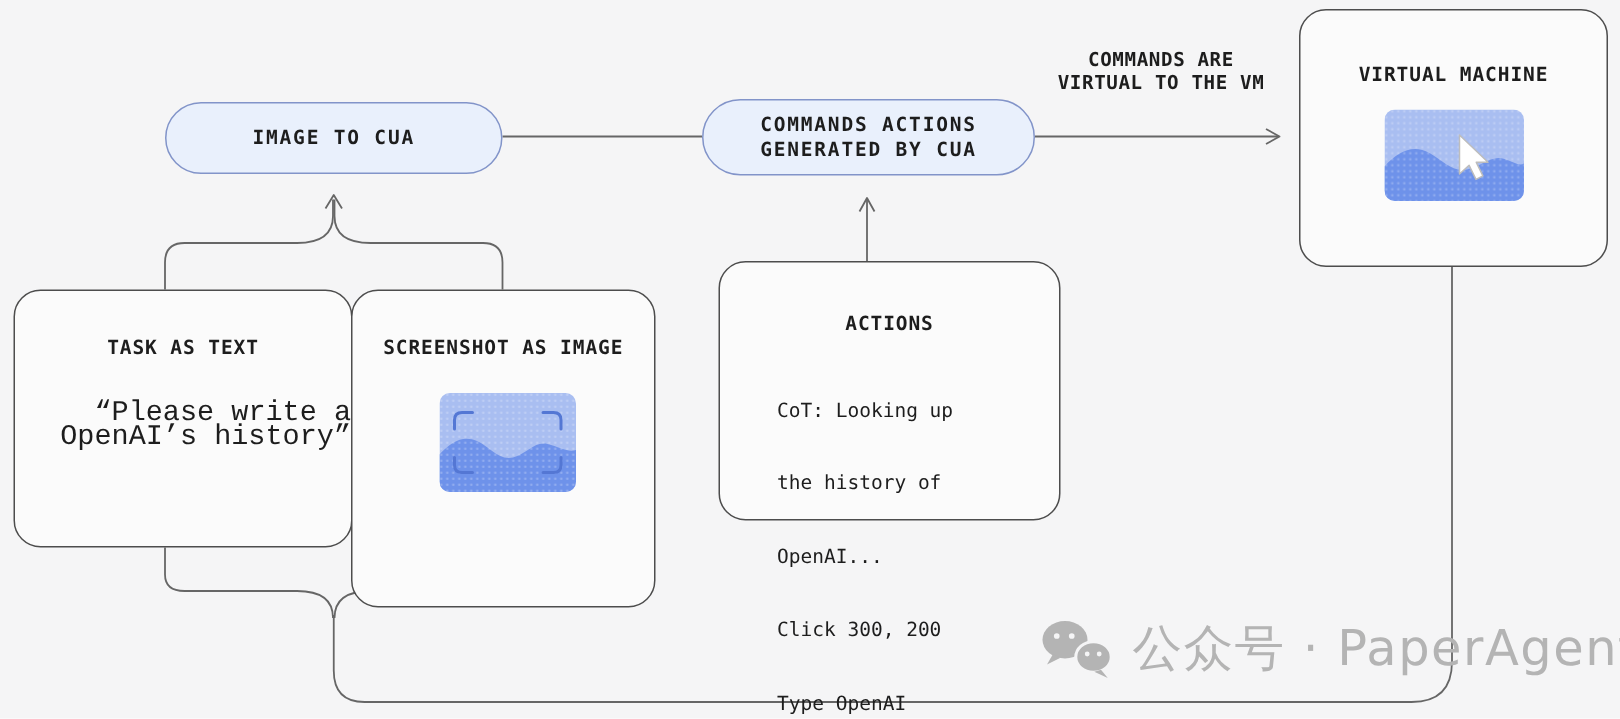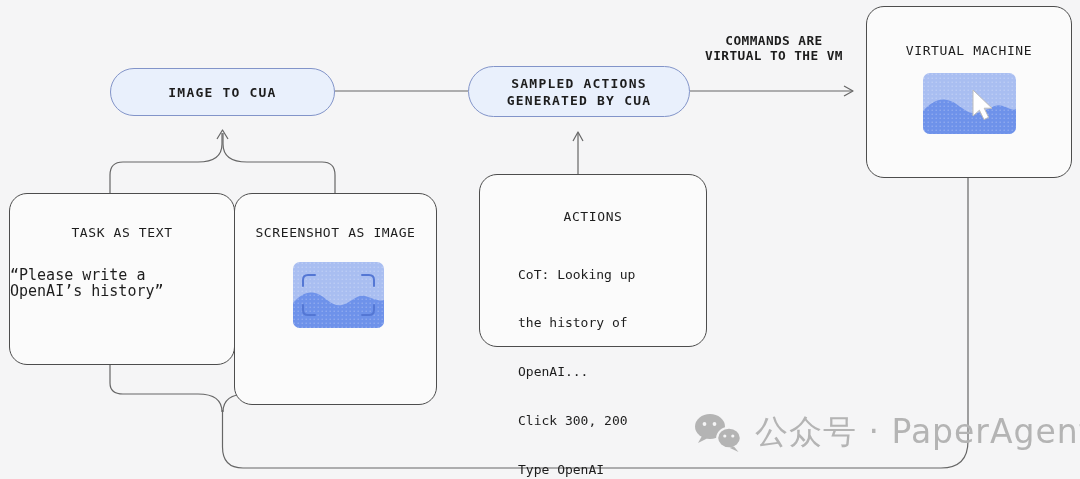--- a/index.html
+++ b/index.html
@@ -44,31 +44,32 @@
     background: #fbfbfb;
     border: 1.2px solid #4d4d4d;
     border-radius: 18px;
     box-sizing: border-box;
   }
   .card-title {
     position: absolute;
     left: 0;
     width: 100%;
     text-align: center;
-    font-weight: normal;
+    font-weight: bold;
     font-size: 13px;
     letter-spacing: 0.6px;
   }
   .quote {
     position: absolute;
     left: 0;
     width: 100%;
-    text-align: left;
-    font-size: 15px;
+    text-align: right;
+    font-size: 19px;
     line-height: 16px;
+    font-family: Liberation Mono, monospace;
   }
   .mono-lines {
     position: absolute;
     font-size: 13px;
     line-height: 16.3px;
     white-space: pre;
   }
   .float-label {
     position: absolute;
     text-align: center;
@@ -114,21 +115,21 @@
     <path d="M110,365 V383 Q110,394 123,394 H198 Q222,394 222,412"></path>
     <path d="M335,365 V383 Q335,394 322,394 H247 Q223,394 223,412"></path>
     <path d="M222.5,410 V447 Q222.5,468 243,468 H941 Q968,468 968,441 V178"></path>
   </svg>
 
   <div class="pill" style="left:110px; top:68px; width:225px; height:48px;">
     <span>IMAGE TO CUA</span>
   </div>
 
   <div class="pill" style="left:468px; top:66px; width:222px; height:51px;">
-    <span>SAMPLED ACTIONS</span>
+    <span>COMMANDS ACTIONS</span>
     <span>GENERATED BY CUA</span>
   </div>
 
   <div class="float-label" style="left:688px; top:33px; width:172px;">
     <div>COMMANDS ARE</div>
     <div>VIRTUAL TO THE VM</div>
   </div>
 
   <div class="card" style="left:866px; top:6px; width:206px; height:172px;">
     <div class="card-title" style="top:36px;">VIRTUAL MACHINE</div>

